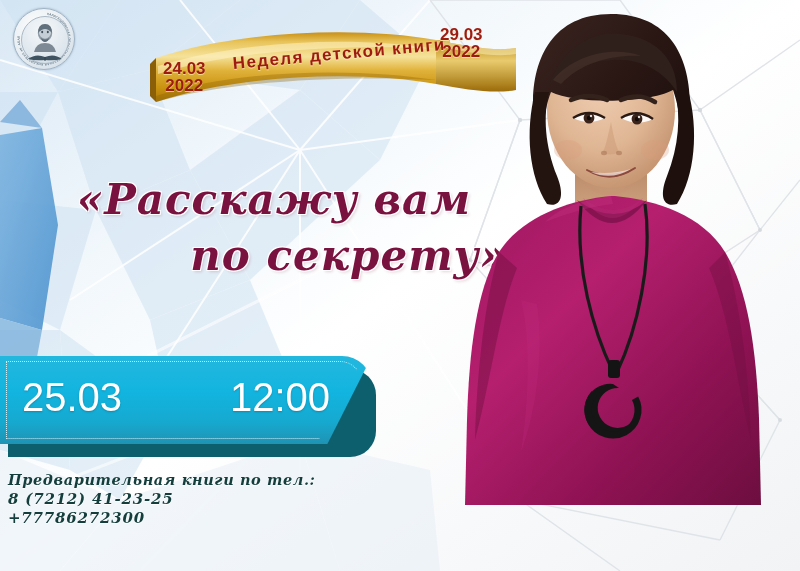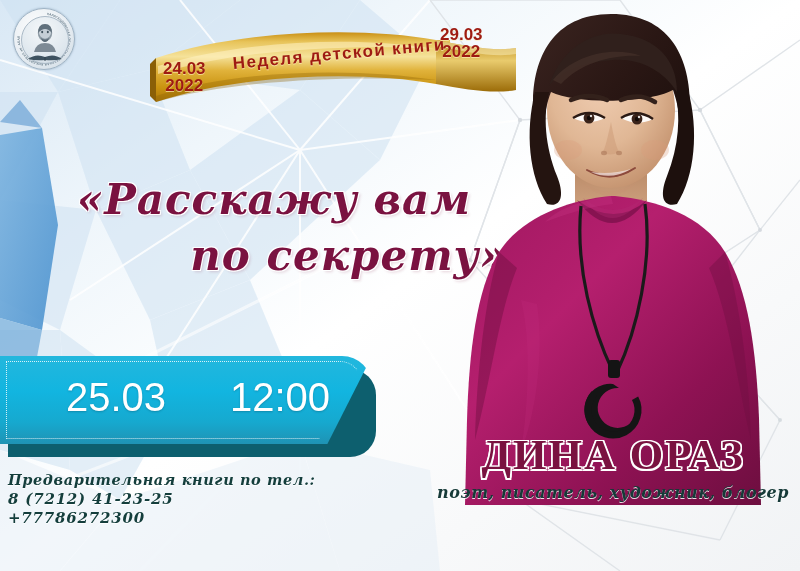--- a/index.html
+++ b/index.html
@@ -94,21 +94,21 @@
     content:""; position:absolute; left:6px; top:5px; right:10px; bottom:5px;
     border:1.5px dotted rgba(255,255,255,.82);
     border-radius:0 22px 20px 0;
     clip-path:polygon(0 0, 100% 0, 88% 100%, 0 100%);
   }
   .cyan-val {
     position:absolute; color:#ffffff; font-size:40px; font-weight:400;
     font-family:"Liberation Sans", sans-serif; letter-spacing:0px;
     text-shadow:0 1px 2px rgba(0,60,80,.30);
   }
-  #cyan-date { left:22px; top:19px;margin-left:44px; }
+  #cyan-date { left:22px; top:19px; }
   #cyan-time { left:230px; top:19px; }
 
   
   #contact {
     position:absolute; left:8px; top:470px; width:380px;
     color:#143e3c;
     font-family:"DejaVu Serif", serif;
     font-style:italic; font-weight:700;
     text-shadow:0 1px 0 rgba(255,255,255,.9);
   }
@@ -397,18 +397,14 @@
       <div class="cyan-val" id="cyan-time">12:00</div>
     </div>
   </div>
 
   <div id="contact">
     <div class="c-lead">Предварительная  книги  по  тел.:</div>
     <div class="c-ph">8  (7212)  41-23-25</div>
     <div class="c-ph">+77786272300</div>
   </div>
 
-  <div id="speaker">
-    <div id="sp-name">ДИНА ОРАЗ</div>
-    <div id="sp-role">поэт,  писатель,  художник,  блогер</div>
-  </div>
 
 </div>
 
 </body></html>

